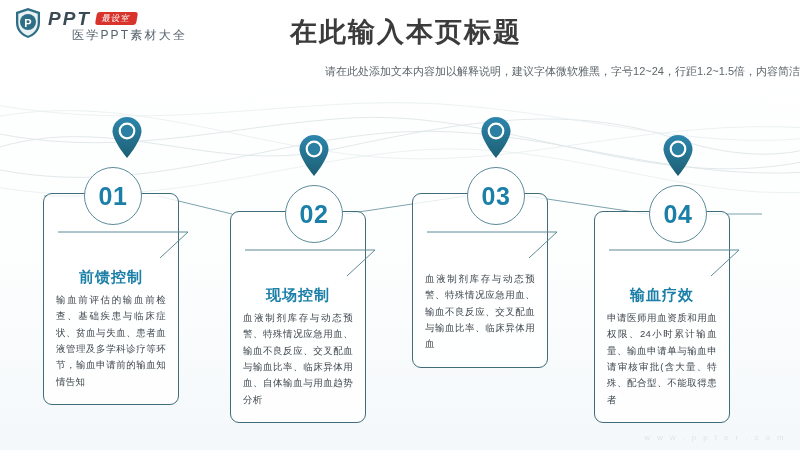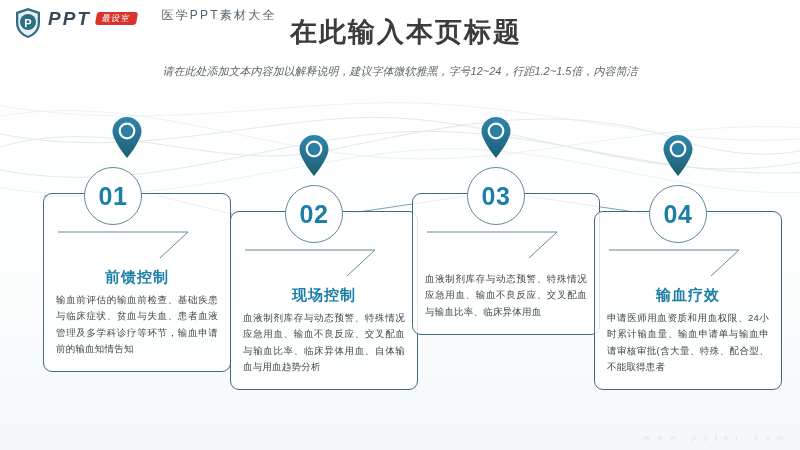--- a/index.html
+++ b/index.html
@@ -31,21 +31,21 @@
   }
   
   .logo {
     position: absolute;
     left: 14px; top: 7px;
     display: flex;
     align-items: flex-start;
     gap: 6px;
   }
   .logo-shield { width: 28px; height: 32px; flex: none; }
-  .logo-text { display: flex; gap: 1px; padding-top: 2px;}
+  .logo-text { display: flex; flex-direction: column; gap: 1px; padding-top: 2px;}
   .logo-row1 { display: flex; align-items: center; gap: 5px; }
   .logo-ppt {
     font-size: 19px;
     font-weight: bold;
     color: #3a4a55;
     letter-spacing: 2px;
     font-style: italic;
     line-height: 1;
   }
   .logo-badge {
@@ -74,31 +74,30 @@
     text-align: center;
     font-size: 27px;
     font-weight: bold;
     color: #3b3b3b;
     letter-spacing: 2px;
     margin-left: 12px;
   }
   .page-subtitle {
     position: absolute;
     left: 0; right: 0; top: 62px;
-    text-align: center;
+    text-align: right;
     font-size: 11px;
     color: #5d6569;
     line-height: 1.75;
-    font-style: italic;
   }
   .page-subtitle span { display: block; }
   
   .card {
     position: absolute;
-    width: 188px;
+    width: 136px;
     background: rgba(255,255,255,0.82);
     border: 1px solid #3f6c7b;
     border-radius: 9px;
     box-sizing: border-box;
     padding: 0 12px;
   }
   .card-arrow { margin: 36px 0 0 0; height: 32px; }
   .card-title {
     text-align: center;
     font-size: 15px;

